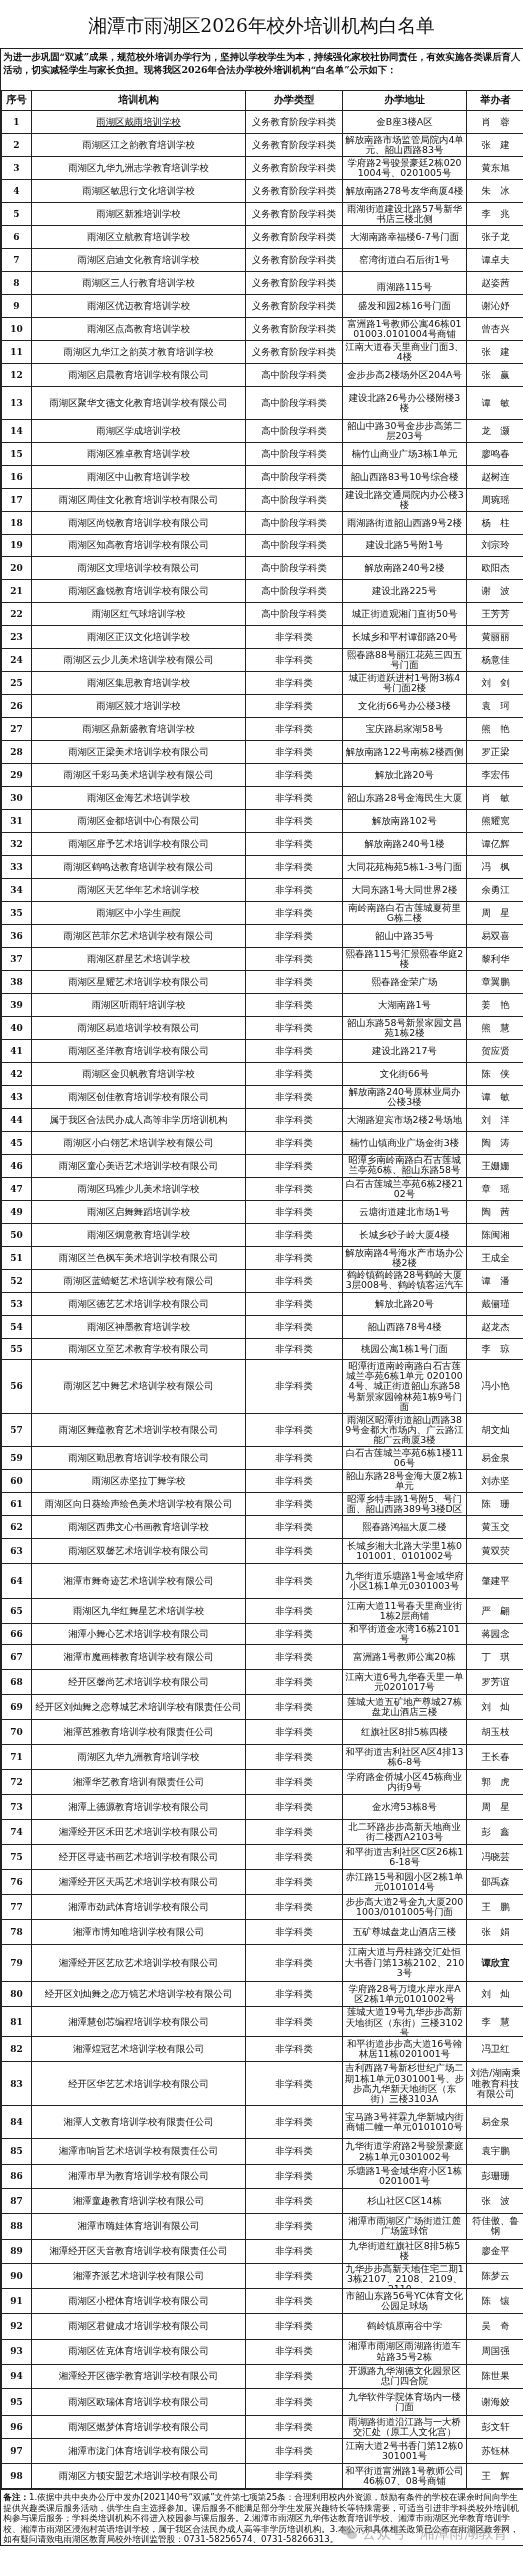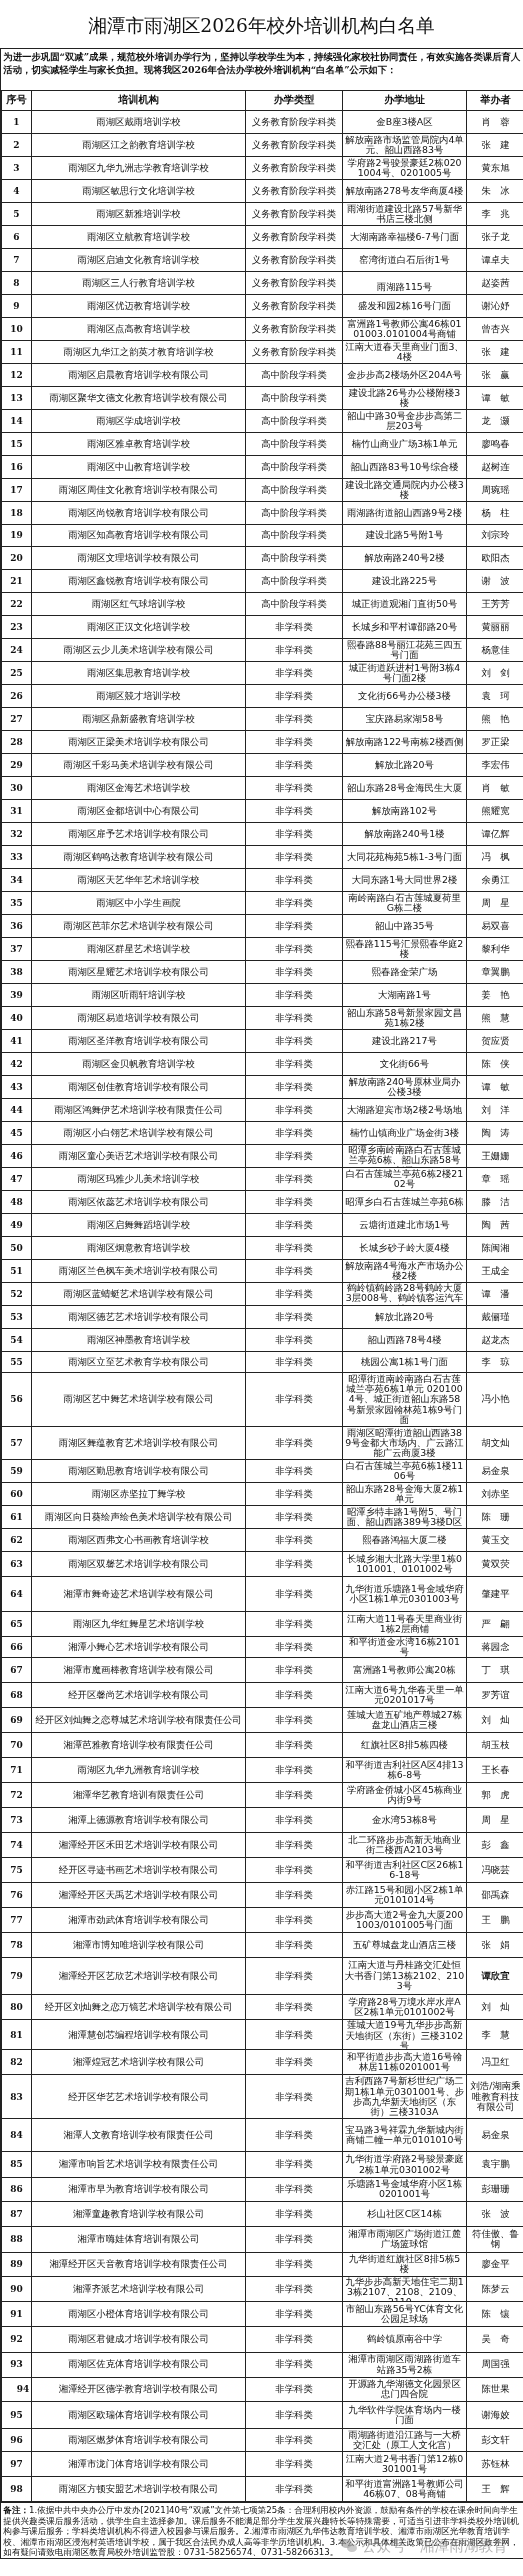--- a/index.html
+++ b/index.html
@@ -52,21 +52,21 @@
         <th>办学地址</th>
         <th>举办者</th>
       </tr>
     </thead>
     <tbody id="tbody">
         <tr style="height: 23px;">
           <td class="idx">
             <span class="clip" style="max-height: 21.6px;">1</span>
           </td>
           <td>
-            <span class="clip" style="max-height: 21.6px;">雨湖区戴雨培训学校</span>
+            <span class="clip" style="max-height: 21.6px; text-decoration: underline;">雨湖区戴雨培训学校</span>
           </td>
           <td>
             <span class="clip" style="max-height: 21.6px;">义务教育阶段学科类</span>
           </td>
           <td>
             <span class="clip" style="max-height: 21.6px;">金B座3楼A区</span>
           </td>
           <td>
             <span class="clip" style="max-height: 21.6px;">肖　蓉</span>
           </td>
@@ -251,21 +251,21 @@
           <td>
             <span class="clip" style="max-height: 21.6px;">高中阶段学科类</span>
           </td>
           <td>
             <span class="clip" style="max-height: 21.6px;">金步步高2楼场外区204A号</span>
           </td>
           <td>
             <span class="clip" style="max-height: 21.6px;">张　赢</span>
           </td>
         </tr>
-        <tr style="height: 23px;">
+        <tr style="height: 33px;">
           <td class="idx">
             <span class="clip" style="max-height: 21.6px;">13</span>
           </td>
           <td>
             <span class="clip" style="max-height: 21.6px;">雨湖区聚华文德文化教育培训学校有限公司</span>
           </td>
           <td>
             <span class="clip" style="max-height: 21.6px;">高中阶段学科类</span>
           </td>
           <td>
@@ -783,21 +783,21 @@
           </td>
           <td>
             <span class="clip" style="max-height: 21.6px;">谭　敏</span>
           </td>
         </tr>
         <tr style="height: 23px;">
           <td class="idx">
             <span class="clip" style="max-height: 21.6px;">44</span>
           </td>
           <td>
-            <span class="clip" style="max-height: 21.6px;">雨湖区鸿舞伊艺术培训学校有限责任公司</span>
+            <span class="clip" style="max-height: 21.6px;">属于我区合法民办成人高等非学历培训机构</span>
           </td>
           <td>
             <span class="clip" style="max-height: 21.6px;">非学科类</span>
           </td>
           <td>
             <span class="clip" style="max-height: 21.6px;">大湖路迎宾市场2楼2号场地</span>
           </td>
           <td>
             <span class="clip" style="max-height: 21.6px;">刘　洋</span>
           </td>
@@ -848,37 +848,20 @@
           </td>
           <td>
             <span class="clip" style="max-height: 21.6px;">白石古莲城兰亭苑6栋2楼2102号</span>
           </td>
           <td>
             <span class="clip" style="max-height: 21.6px;">章　瑶</span>
           </td>
         </tr>
         <tr style="height: 23px;">
           <td class="idx">
-            <span class="clip" style="max-height: 21.6px;">48</span>
-          </td>
-          <td>
-            <span class="clip" style="max-height: 21.6px;">雨湖区依蕊艺术培训学校有限公司</span>
-          </td>
-          <td>
-            <span class="clip" style="max-height: 21.6px;">非学科类</span>
-          </td>
-          <td>
-            <span class="clip" style="max-height: 21.6px;">昭潭乡白石古莲城兰亭苑6栋</span>
-          </td>
-          <td>
-            <span class="clip" style="max-height: 21.6px;">滕　洁</span>
-          </td>
-        </tr>
-        <tr style="height: 23px;">
-          <td class="idx">
             <span class="clip" style="max-height: 21.6px;">49</span>
           </td>
           <td>
             <span class="clip" style="max-height: 21.6px;">雨湖区启舞舞蹈培训学校</span>
           </td>
           <td>
             <span class="clip" style="max-height: 21.6px;">非学科类</span>
           </td>
           <td>
             <span class="clip" style="max-height: 21.6px;">云塘街道建北市场1号</span>
@@ -1613,21 +1596,21 @@
           </td>
           <td>
             <span class="clip" style="max-height: 24px;">湘潭市雨湖区雨湖路街道车站路35号2栋</span>
           </td>
           <td>
             <span class="clip" style="max-height: 24px;">周国强</span>
           </td>
         </tr>
         <tr style="height: 24.4px;">
           <td class="idx">
-            <span class="clip" style="max-height: 23px; text-align: right;">94</span>
+            <span class="clip" style="max-height: 23px;">94</span>
           </td>
           <td>
             <span class="clip" style="max-height: 23px;">湘潭经开区德学教育培训学校有限公司</span>
           </td>
           <td>
             <span class="clip" style="max-height: 23px;">非学科类</span>
           </td>
           <td>
             <span class="clip" style="max-height: 23px;">开源路九华湖德文化园景区忠门四合院</span>
           </td>

